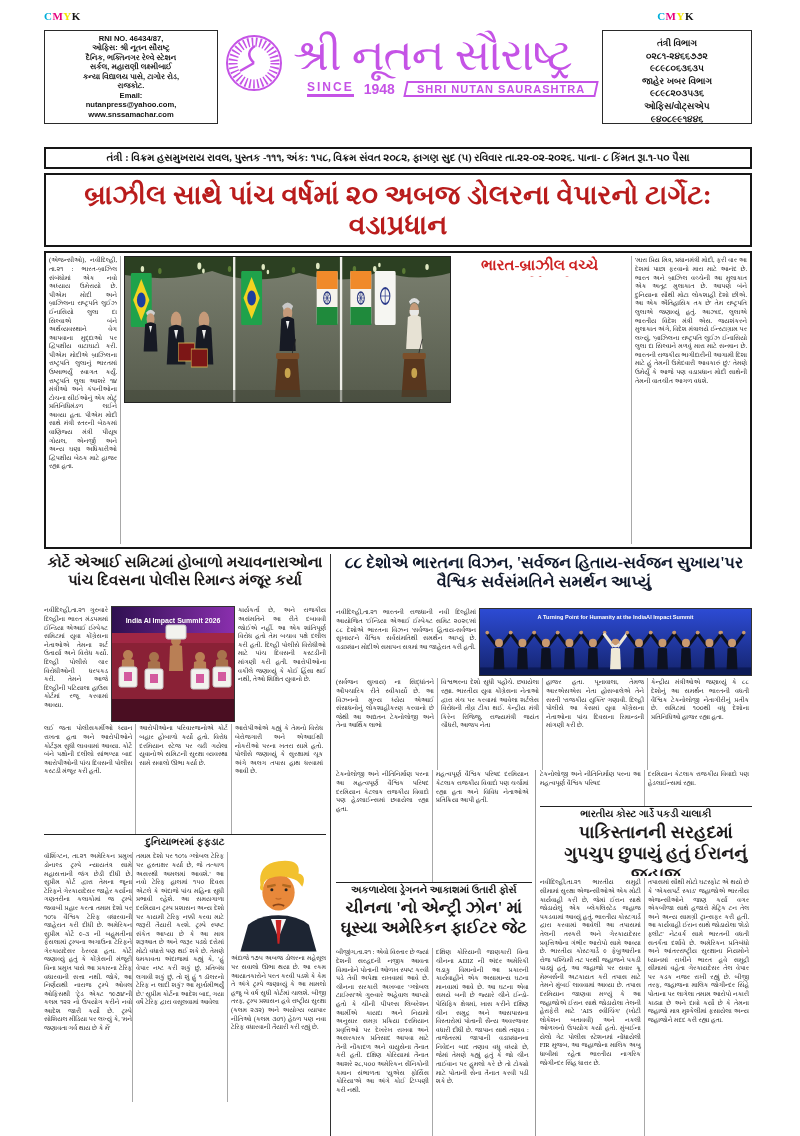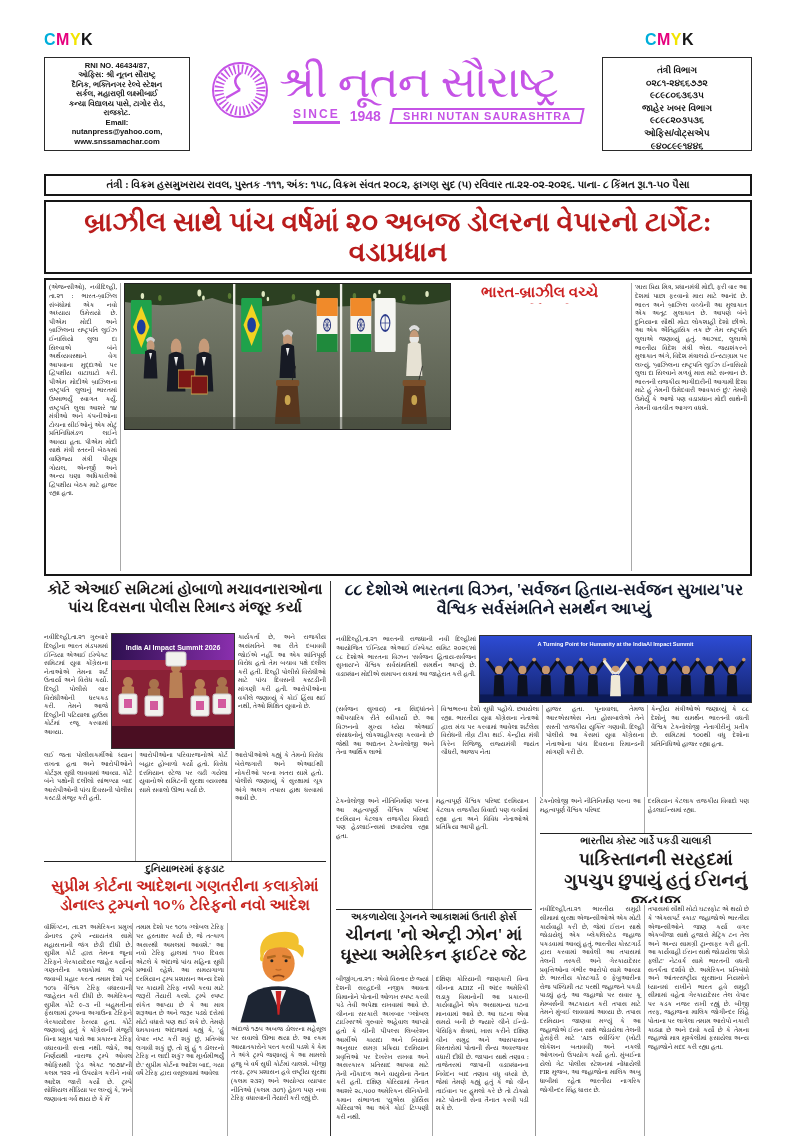--- a/index.html
+++ b/index.html
@@ -1,26 +1,26 @@
 <!DOCTYPE html>
 <html><head>
 <meta charset="utf-8">
 <style>
   html,body{margin:0;padding:0;background:#ffffff;}
   .page{position:relative;width:800px;height:1136px;overflow:hidden;background:#fff;
         font-family:"Liberation Serif", serif;color:#141414;}
   .inner{padding:10px 48px 0 44px;}
   
-  .cmyk{font-family:Liberation Sans, sans-serif;font-weight:bold;font-size:16px;letter-spacing:.5px;margin-top:21px;}
+  .cmyk{font-family:Liberation Serif, serif;font-weight:bold;font-size:11px;letter-spacing:.5px;}
   .cmyk .c{color:#00aeda}.cmyk .m{color:#e6007e}.cmyk .y{color:#f2e400}.cmyk .k{color:#161616}
   .marks{display:flex;justify-content:space-between;}
   .marks .right{margin-right:58px;}
   
   .header{display:flex;margin-top:8px;height:94px;}
-  .infobox{width:146px;border:1.5px solid #2a2a2a;font-family:"Liberation Sans",sans-serif;
+  .infobox{width:174px;border:1.5px solid #2a2a2a;font-family:"Liberation Sans",sans-serif;
            font-size:7.6px;font-weight:bold;text-align:center;line-height:1.25;padding:3px 2px;box-sizing:border-box;}
   .infobox.right{width:150px;font-size:9px;line-height:1.4;padding-top:6px;}
   .mast{flex:1;display:flex;align-items:flex-start;justify-content:center;gap:8px;padding-top:2px;}
   .brand{color:#c553e6;}
   .masttitle{font-size:44px;font-weight:normal;line-height:1.05;letter-spacing:-1px;white-space:nowrap;
              font-family:"Liberation Sans",sans-serif;}
   .mastrow{display:flex;align-items:center;gap:10px;margin:2px 0 0 14px;font-family:"Liberation Sans",sans-serif;}
   .since{font-size:12px;font-weight:bold;border-bottom:3px solid #c553e6;letter-spacing:2px;}
   .year{font-size:14px;font-weight:bold;}
   .ribbon{border:2px solid #c553e6;padding:0 10px;font-size:11px;font-weight:bold;letter-spacing:1px;
@@ -279,21 +279,20 @@
             </svg>
           </div>
           <div class="t" style="flex:1;padding-left:3px;">કાર્યકર્તા છે, અને રાજકીય અસંમતિને આ રીતે દબાવવી જોઈએ નહીં. આ એક શાંતિપૂર્ણ વિરોધ હતો તેમ બચાવ પક્ષે દલીલ કરી હતી. દિલ્હી પોલીસે વિરોધીઓ માટે પાંચ દિવસની કસ્ટડીની માંગણી કરી હતી. આરોપીઓના વકીલે જણાવ્યું કે કોઈ હિંસા થઈ નથી, તેઓ શિક્ષિત યુવાનો છે.</div>
         </div>
         <div class="cols" style="height:110px;margin-top:2px;">
           <div class="t">લઈ જતા પોલીસકર્મીઓ ધ્યાન રાખતા હતા અને આરોપીઓને કોર્ટરૂમ સુધી લાવવામાં આવ્યા. કોર્ટે બંને પક્ષોની દલીલો સાંભળ્યા બાદ આરોપીઓની પાંચ દિવસની પોલીસ કસ્ટડી મંજૂર કરી હતી.</div>
           <div class="t">આરોપીઓના પરિવારજનોએ કોર્ટ બહાર હોબાળો કર્યો હતો. વિરોધ દરમિયાન સ્ટેજ પર ચઢી ગયેલા યુવાનોએ સમિટની સુરક્ષા વ્યવસ્થા સામે સવાલો ઊભા કર્યા છે.</div>
           <div class="t">આરોપીઓએ કહ્યું કે તેમનો વિરોધ બેરોજગારી અને એઆઈથી નોકરીઓ પરના ખતરા સામે હતો. પોલીસે જણાવ્યું કે સુરક્ષામાં ચૂક અંગે અલગ તપાસ હાથ ધરવામાં આવી છે.</div>
         </div>
         <div class="kicker">દુનિયાભરમાં ફફડાટ</div>
-        <div class="hl red h-tariff">સુપ્રીમ કોર્ટના આદેશના ગણતરીના કલાકોમાં ડોનાલ્ડ ટ્રમ્પનો ૧૦% ટેરિફનો નવો આદેશ</div>
         <div class="row" style="height:250px;margin-top:2px;">
           <div class="t" style="width:88px;flex:none;">વૉશિંગ્ટન, તા.૨૧ અમેરિકન પ્રમુખ ડોનાલ્ડ ટ્રમ્પે ન્યાયતંત્ર સામે મહાસત્તાની જંગ છેડી દીધી છે. સુપ્રીમ કોર્ટ દ્વારા તેમના જૂના ટેરિફને ગેરકાયદેસર જાહેર કર્યાના ગણતરીના કલાકોમાં જ ટ્રમ્પે જવાબી પ્રહાર કરતા તમામ દેશો પર ૧૦% વૈશ્વિક ટેરિફ વધારવાની જાહેરાત કરી દીધી છે. અમેરિકન સુપ્રીમ કોર્ટે ૯-૩ ની બહુમતીના ફેંસલામાં ટ્રમ્પના અગાઉના ટેરિફને ગેરકાયદેસર ઠેરવ્યા હતા. કોર્ટે જણાવ્યું હતું કે કોંગ્રેસની મંજૂરી વિના પ્રમુખ પાસે આ પ્રકારના ટેરિફ વધારવાની સત્તા નથી. જોકે, આ નિર્ણયથી નારાજ ટ્રમ્પે ઓવલ ઓફિસથી 'ટ્રેડ એક્ટ ૧૯૭૪'ની કલમ ૧૨૨ નો ઉપયોગ કરીને નવો આદેશ જારી કર્યો છે. ટ્રમ્પે સોશિયલ મીડિયા પર લખ્યું કે, 'મને જણાવતા ગર્વ થાય છે કે મેં'</div>
           <div class="t" style="width:88px;flex:none;border-left:1px solid #a8a8a8;padding:0 3px;">તમામ દેશો પર ૧૦% ગ્લોબલ ટેરિફ પર હસ્તાક્ષર કર્યા છે, જે તત્કાળ અસરથી અમલમાં આવશે.' આ નવો ટેરિફ હાલમાં ૧૫૦ દિવસ એટલે કે અંદાજે પાંચ મહિના સુધી પ્રભાવી રહેશે. આ સમયગાળા દરમિયાન ટ્રમ્પ પ્રશાસન અન્ય દેશો પર કાયમી ટેરિફ નક્કી કરવા માટે જરૂરી તૈયારી કરશે. ટ્રમ્પે સ્પષ્ટ સંકેત આપ્યા છે કે આ માત્ર શરૂઆત છે અને જરૂર પડ્યે દરોમાં મોટો વધારો પણ થઈ શકે છે. તેમણે ધમકાવતા અંદાજમાં કહ્યું કે, 'હું વેપાર નષ્ટ કરી શકું છું, પ્રતિબંધ લગાવી શકું છું, તો શું હું ૧ ડૉલરનો ટેરિફ ન લાદી શકું? આ મૂર્ખામીભર્યું છે.' સુપ્રીમ કોર્ટના આદેશ બાદ, ગયા વર્ષે ટેરિફ દ્વારા વસૂલવામાં આવેલા</div>
           <div style="flex:1;border-left:1px solid #a8a8a8;padding-left:3px;min-width:0;">
             <div class="imgbox" style="height:100px;border:none;">
               <svg viewBox="0 0 100 104" preserveAspectRatio="xMidYMid meet">
                 <rect width="100" height="104" fill="#ffffff"></rect>
                 <path d="M10 104 L18 76 Q30 66 50 66 Q70 66 82 76 L90 104 Z" fill="#1d2533"></path>
                 <path d="M42 70 L50 90 L58 70 Z" fill="#f4f4f4"></path>
                 <path d="M47 71 L53 71 L51 96 L49 96 Z" fill="#cc2222"></path>

